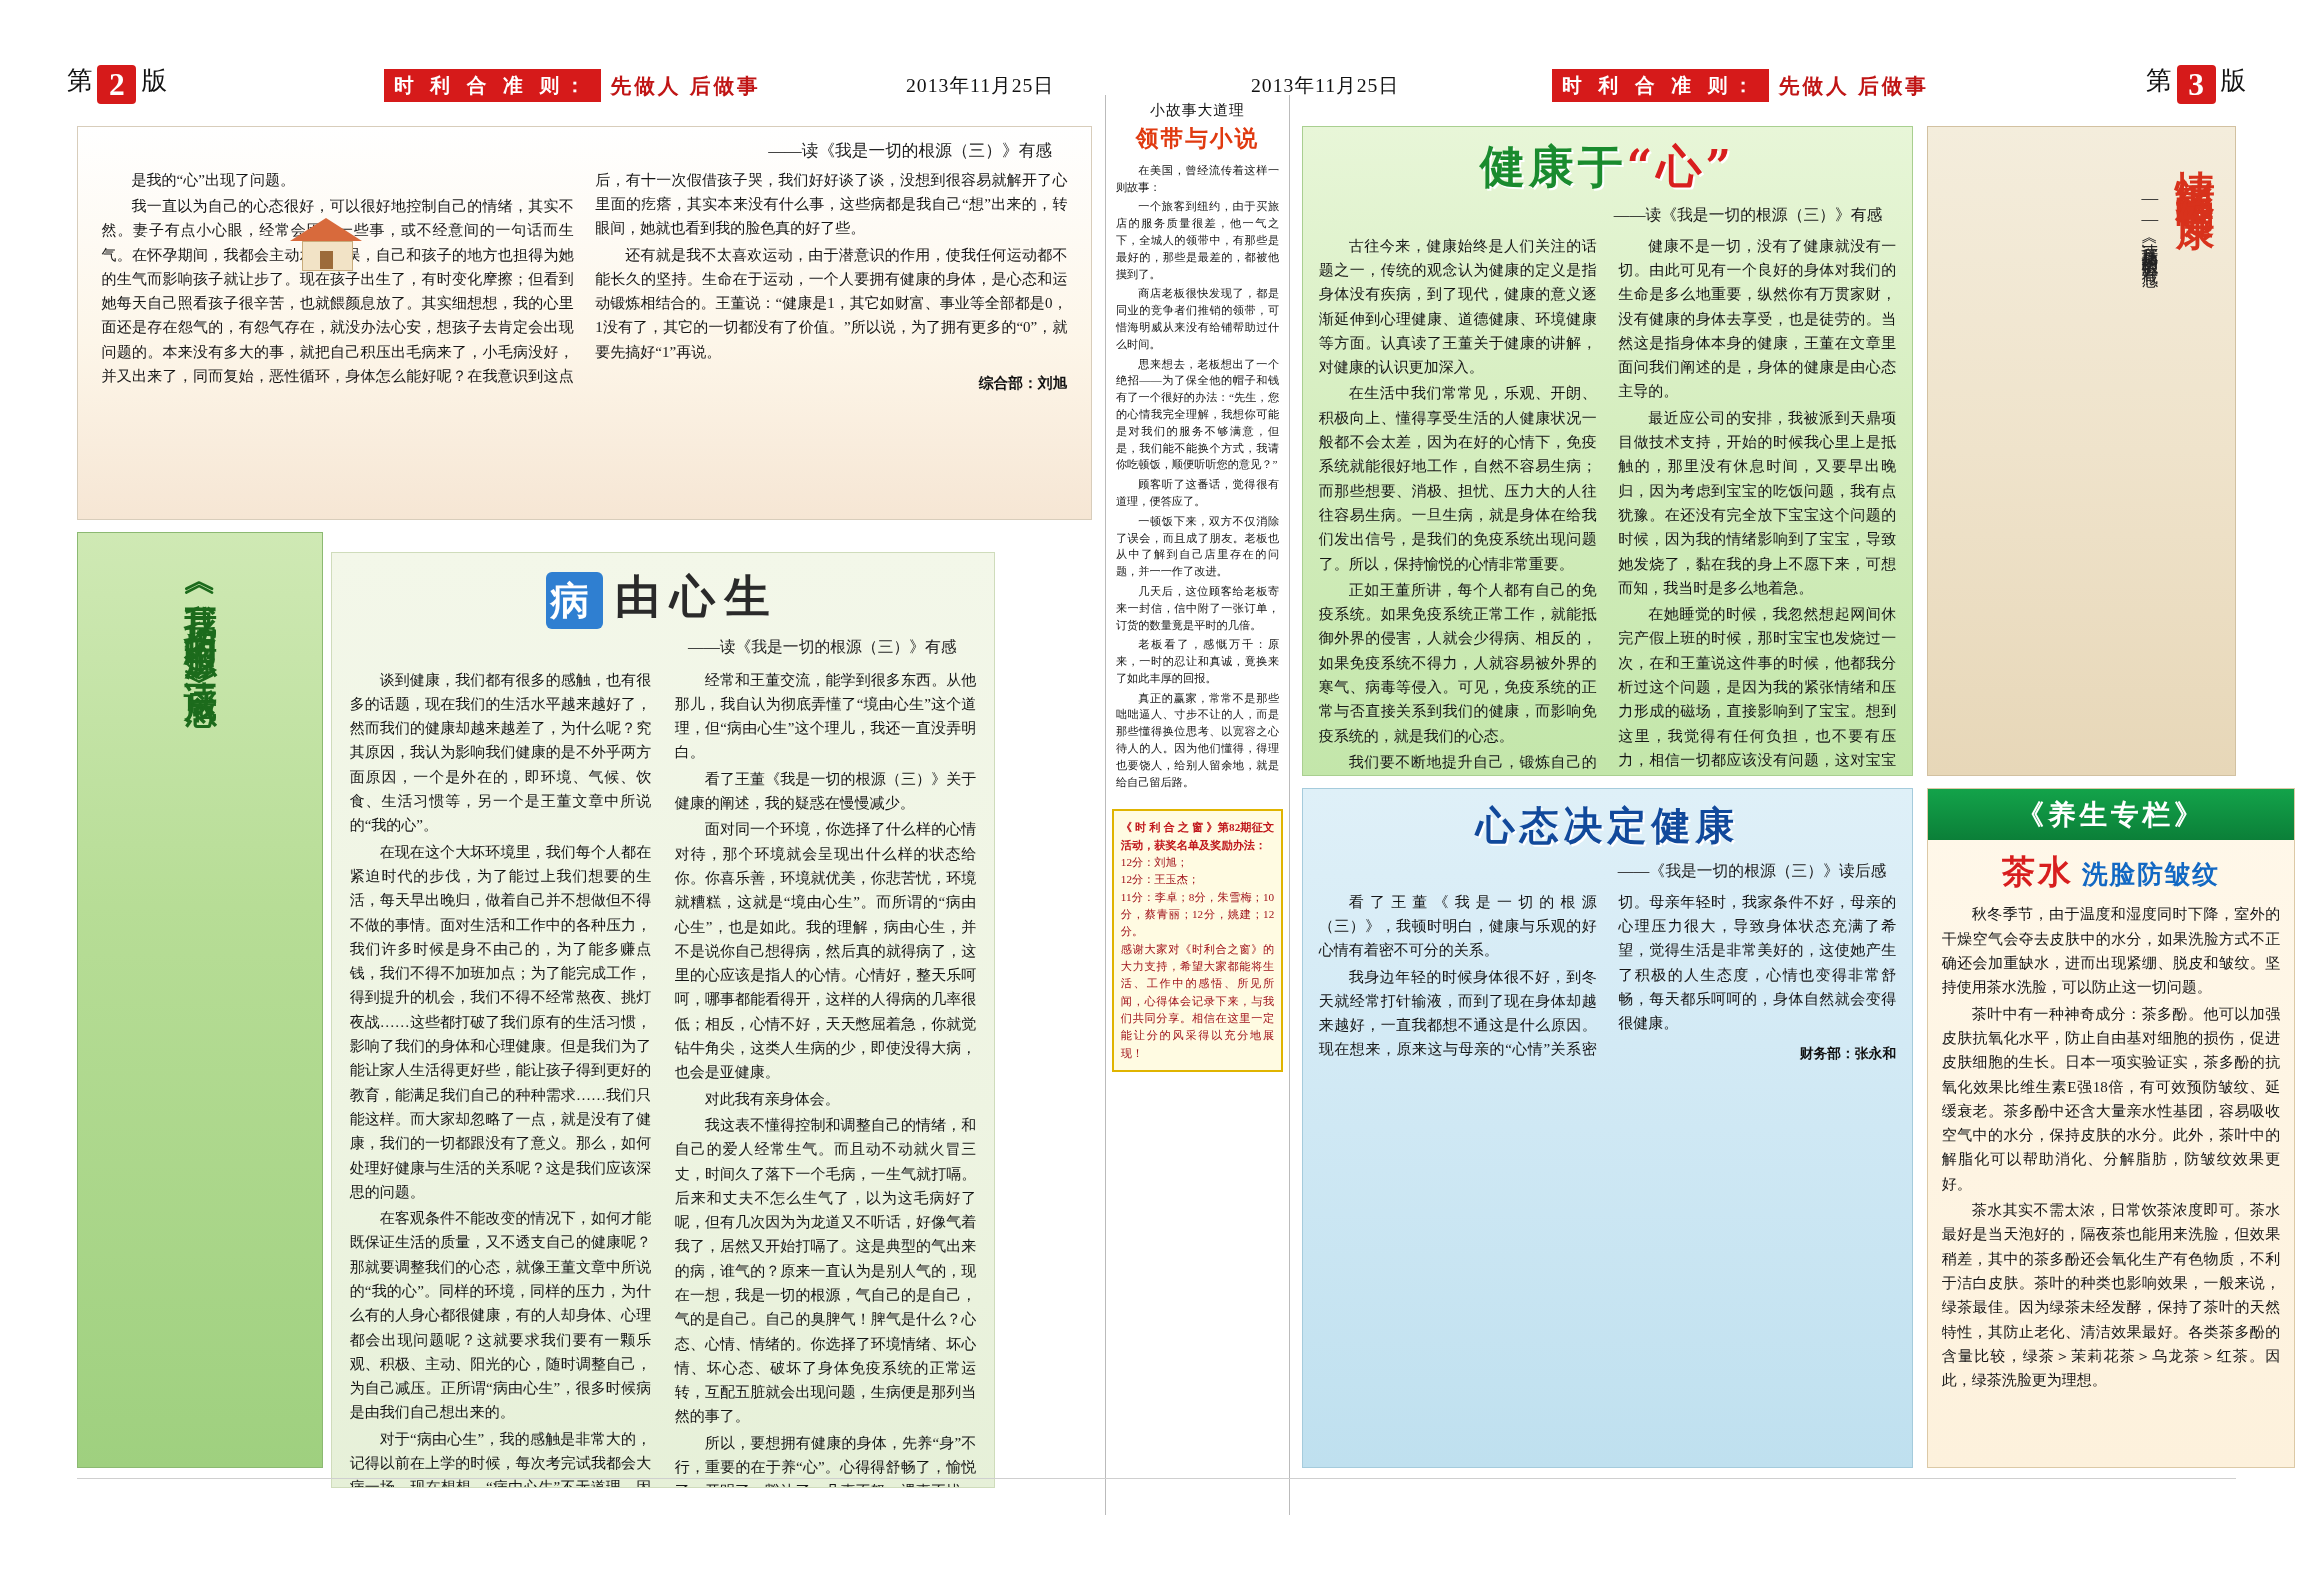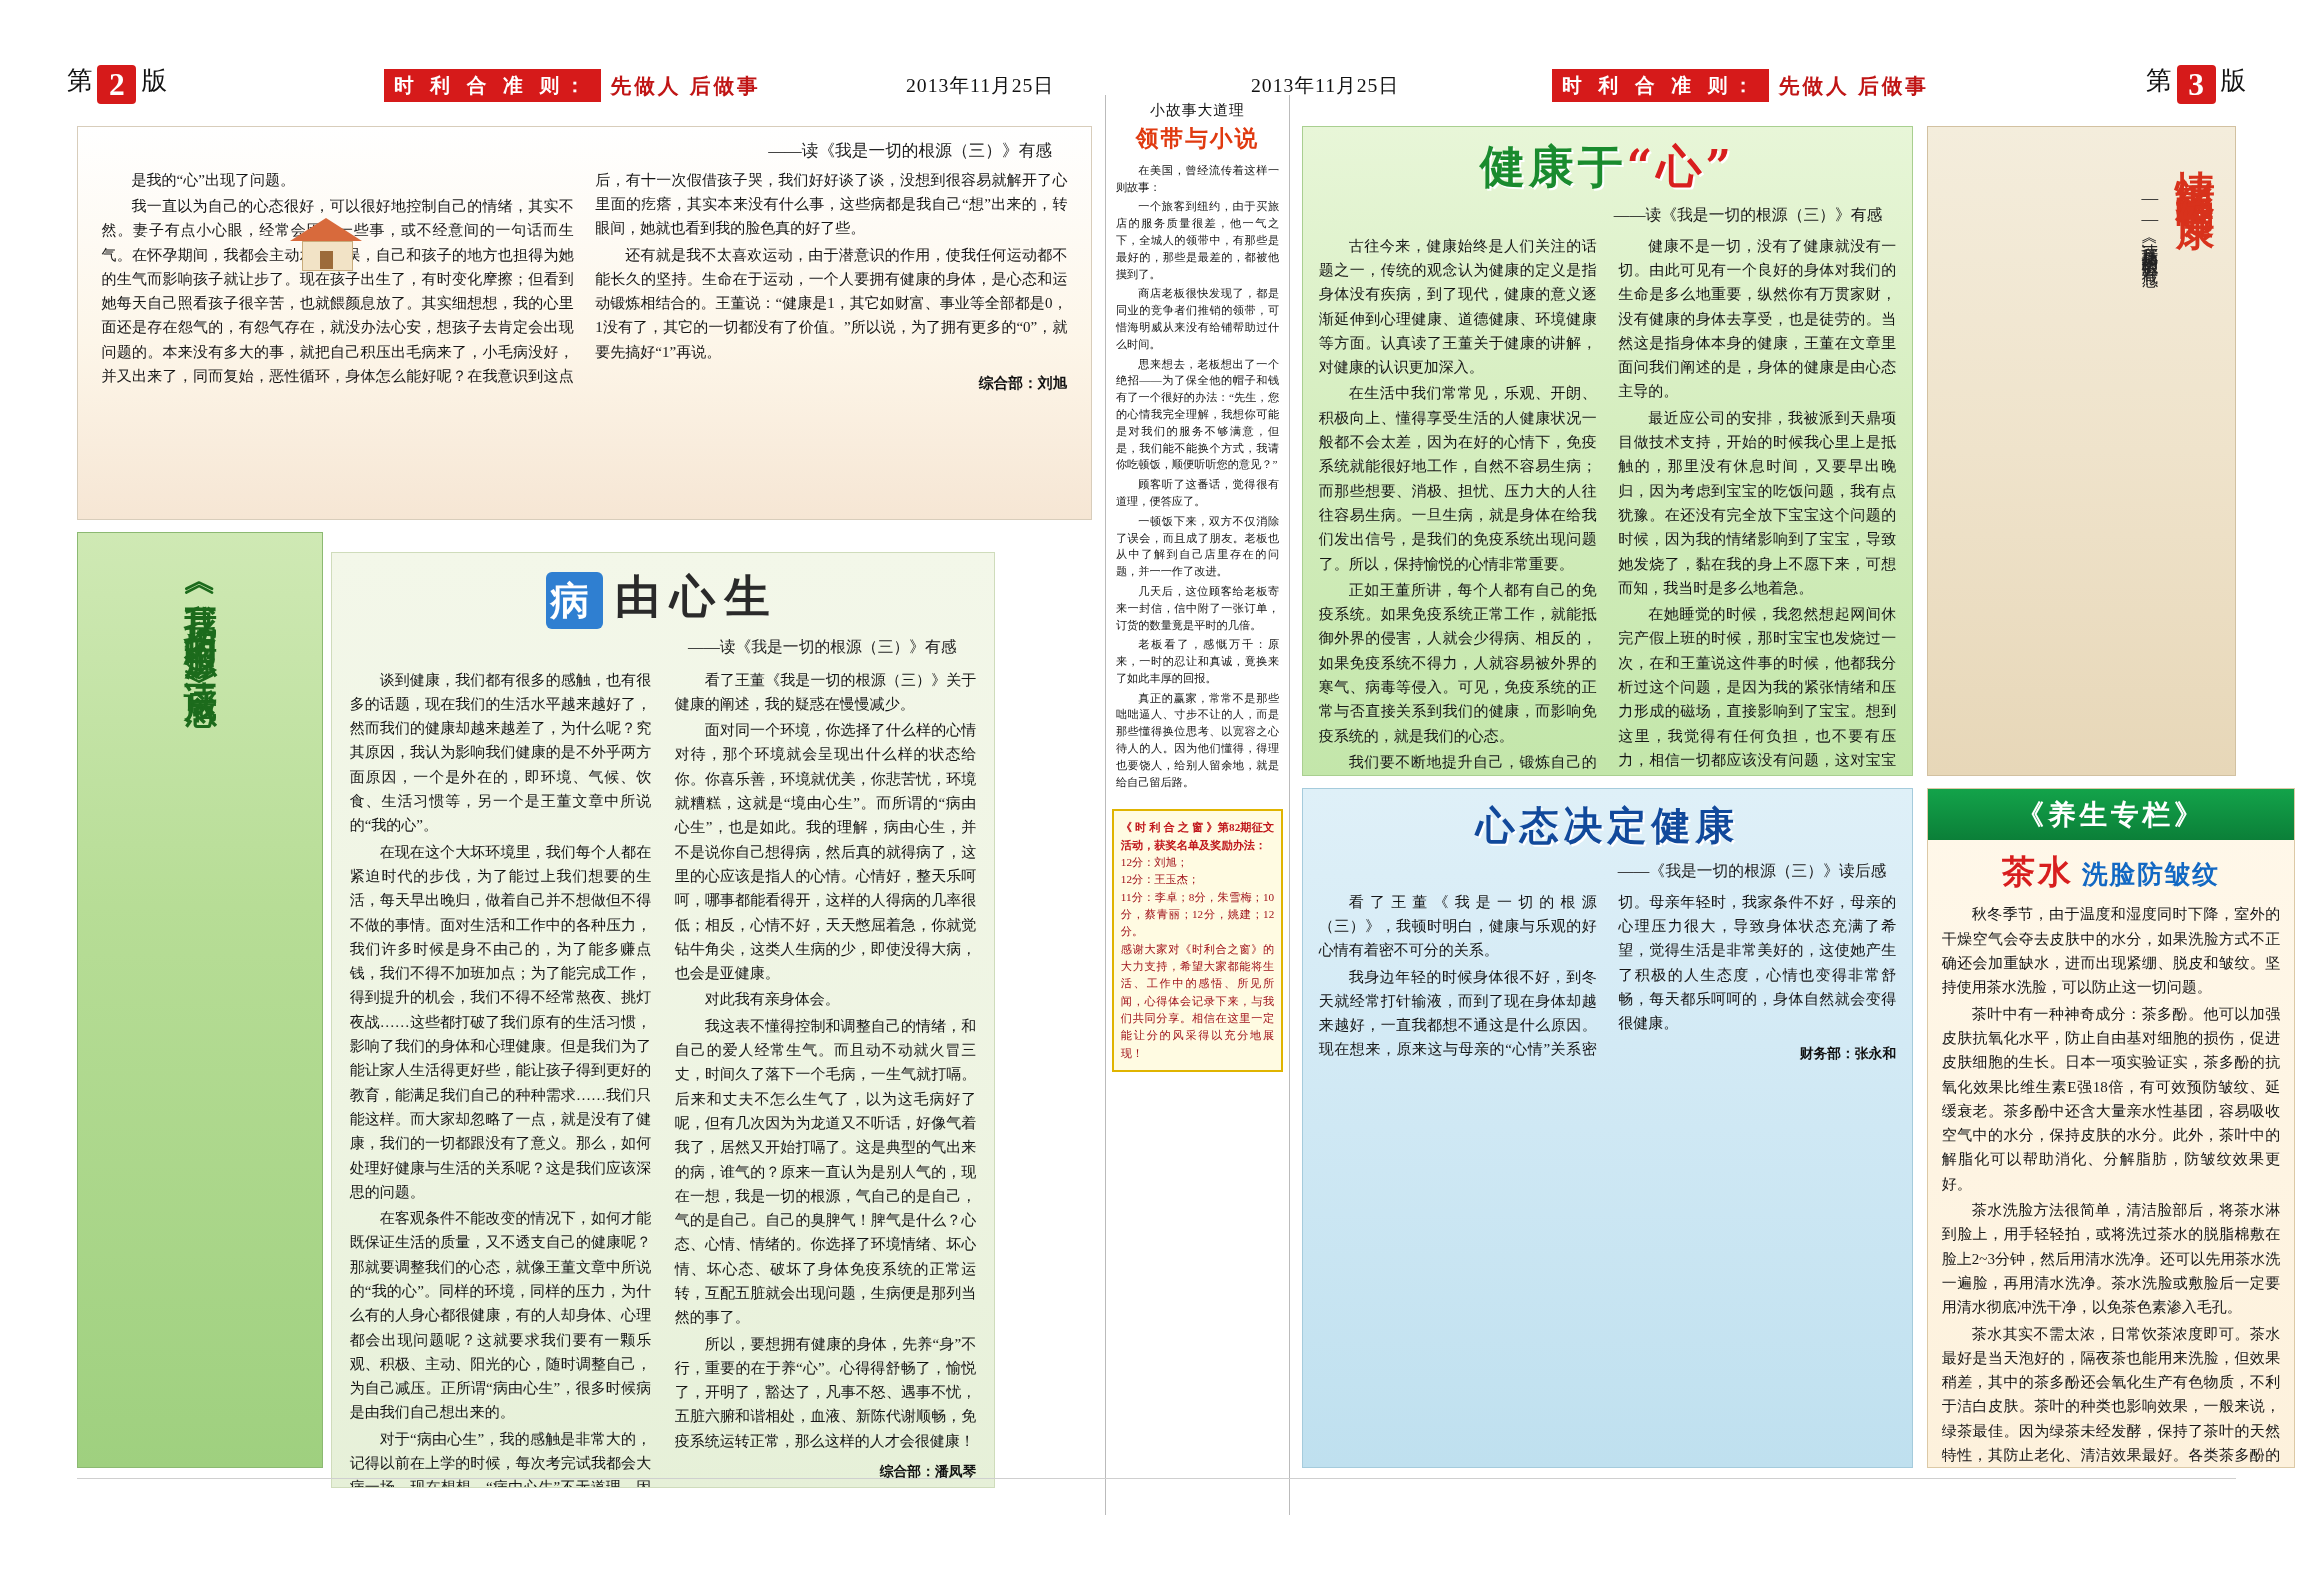--- a/index.html
+++ b/index.html
@@ -392,20 +392,21 @@
     <div id="p2-mid-sub">——读《我是一切的根源（三）》有感</div>
     <div style="display:flex; gap:23.6px;">
       <div class="body-text" style="flex:1">
         <p>谈到健康，我们都有很多的感触，也有很多的话题，现在我们的生活水平越来越好了，然而我们的健康却越来越差了，为什么呢？究其原因，我认为影响我们健康的是不外乎两方面原因，一个是外在的，即环境、气候、饮食、生活习惯等，另一个是王董文章中所说的“我的心”。</p>
         <p>在现在这个大坏环境里，我们每个人都在紧迫时代的步伐，为了能过上我们想要的生活，每天早出晚归，做着自己并不想做但不得不做的事情。面对生活和工作中的各种压力，我们许多时候是身不由己的，为了能多赚点钱，我们不得不加班加点；为了能完成工作，得到提升的机会，我们不得不经常熬夜、挑灯夜战……这些都打破了我们原有的生活习惯，影响了我们的身体和心理健康。但是我们为了能让家人生活得更好些，能让孩子得到更好的教育，能满足我们自己的种种需求……我们只能这样。而大家却忽略了一点，就是没有了健康，我们的一切都跟没有了意义。那么，如何处理好健康与生活的关系呢？这是我们应该深思的问题。</p>
         <p>在客观条件不能改变的情况下，如何才能既保证生活的质量，又不透支自己的健康呢？那就要调整我们的心态，就像王董文章中所说的“我的心”。同样的环境，同样的压力，为什么有的人身心都很健康，有的人却身体、心理都会出现问题呢？这就要求我们要有一颗乐观、积极、主动、阳光的心，随时调整自己，为自己减压。正所谓“病由心生”，很多时候病是由我们自己想出来的。</p>
         <p>对于“病由心生”，我的感触是非常大的，记得以前在上学的时候，每次考完试我都会大病一场。现在想想，“病由心生”不无道理，因为在考试前，学习的压力是很大的，终于考完试了，自己的思想防线就放松了，觉得自己该休息一下了，所以病就来了。最近这段时间也是，最多有轻微的感冒症状，但是我在心里也会诉自己，不能生病，生病了会影响孩子的，所以不管不想休的愿望非常强烈，结果睡一觉第二天早上所有的症状居然真的消失了。大家一定觉得不可思议，我自己也觉得很神奇，但这是确实是事实。所以，对于“病由心生”我是坚信不疑的，正如王董所说的，所有的疾病都在过好自己想要的生活。</p>
 
       </div>
       <div class="body-text" style="flex:1">
+        <p>经常和王董交流，能学到很多东西。从他那儿，我自认为彻底弄懂了“境由心生”这个道理，但“病由心生”这个理儿，我还一直没弄明白。</p>
         <p>看了王董《我是一切的根源（三）》关于健康的阐述，我的疑惑在慢慢减少。</p>
         <p>面对同一个环境，你选择了什么样的心情对待，那个环境就会呈现出什么样的状态给你。你喜乐善，环境就优美，你悲苦忧，环境就糟糕，这就是“境由心生”。而所谓的“病由心生”，也是如此。我的理解，病由心生，并不是说你自己想得病，然后真的就得病了，这里的心应该是指人的心情。心情好，整天乐呵呵，哪事都能看得开，这样的人得病的几率很低；相反，心情不好，天天憋屈着急，你就觉钻牛角尖，这类人生病的少，即使没得大病，也会是亚健康。</p>
         <p>对此我有亲身体会。</p>
         <p>我这表不懂得控制和调整自己的情绪，和自己的爱人经常生气。而且动不动就火冒三丈，时间久了落下一个毛病，一生气就打嗝。后来和丈夫不怎么生气了，以为这毛病好了呢，但有几次因为为龙道又不听话，好像气着我了，居然又开始打嗝了。这是典型的气出来的病，谁气的？原来一直认为是别人气的，现在一想，我是一切的根源，气自己的是自己，气的是自己。自己的臭脾气！脾气是什么？心态、心情、情绪的。你选择了环境情绪、坏心情、坏心态、破坏了身体免疫系统的正常运转，互配五脏就会出现问题，生病便是那列当然的事了。</p>
         <p>所以，要想拥有健康的身体，先养“身”不行，重要的在于养“心”。心得得舒畅了，愉悦了，开明了，豁达了，凡事不怒、遇事不忧，五脏六腑和谐相处，血液、新陈代谢顺畅，免疫系统运转正常，那么这样的人才会很健康！</p>
         <div class="sig small-sig">综合部：潘凤琴</div>
       </div>
     </div>
   </div>
 
@@ -474,21 +475,20 @@
   </div>
 
   <div class="panel" id="p3-mid-r">
     <div id="p3-mid-r-bar">《养生专栏》</div>
     <div id="p3-mid-r-sub">
       <span class="a">茶水</span><span class="b">洗脸防皱纹</span>
     </div>
     <div id="p3-mid-r-body" class="body-text">
       <p>秋冬季节，由于温度和湿度同时下降，室外的干燥空气会夺去皮肤中的水分，如果洗脸方式不正确还会加重缺水，进而出现紧绷、脱皮和皱纹。坚持使用茶水洗脸，可以防止这一切问题。</p>
       <p>茶叶中有一种神奇成分：茶多酚。他可以加强皮肤抗氧化水平，防止自由基对细胞的损伤，促进皮肤细胞的生长。日本一项实验证实，茶多酚的抗氧化效果比维生素E强18倍，有可效预防皱纹、延缓衰老。茶多酚中还含大量亲水性基团，容易吸收空气中的水分，保持皮肤的水分。此外，茶叶中的解脂化可以帮助消化、分解脂肪，防皱纹效果更好。</p>
-      <p>茶水洗脸方法很简单，清洁脸部后，将茶水淋到脸上，用手轻轻拍，或将洗过茶水的脱脂棉敷在脸上2~3分钟，然后用清水洗净。还可以先用茶水洗一遍脸，再用清水洗净。茶水洗脸或敷脸后一定要用清水彻底冲洗干净，以免茶色素渗入毛孔。</p>
       <p>茶水其实不需太浓，日常饮茶浓度即可。茶水最好是当天泡好的，隔夜茶也能用来洗脸，但效果稍差，其中的茶多酚还会氧化生产有色物质，不利于洁白皮肤。茶叶的种类也影响效果，一般来说，绿茶最佳。因为绿茶未经发酵，保持了茶叶的天然特性，其防止老化、清洁效果最好。各类茶多酚的含量比较，绿茶＞茉莉花茶＞乌龙茶＞红茶。因此，绿茶洗脸更为理想。</p>
 
     </div>
   </div>
 
   <div class="footer-rule"></div>
 </div>
 
 
 </body></html>

